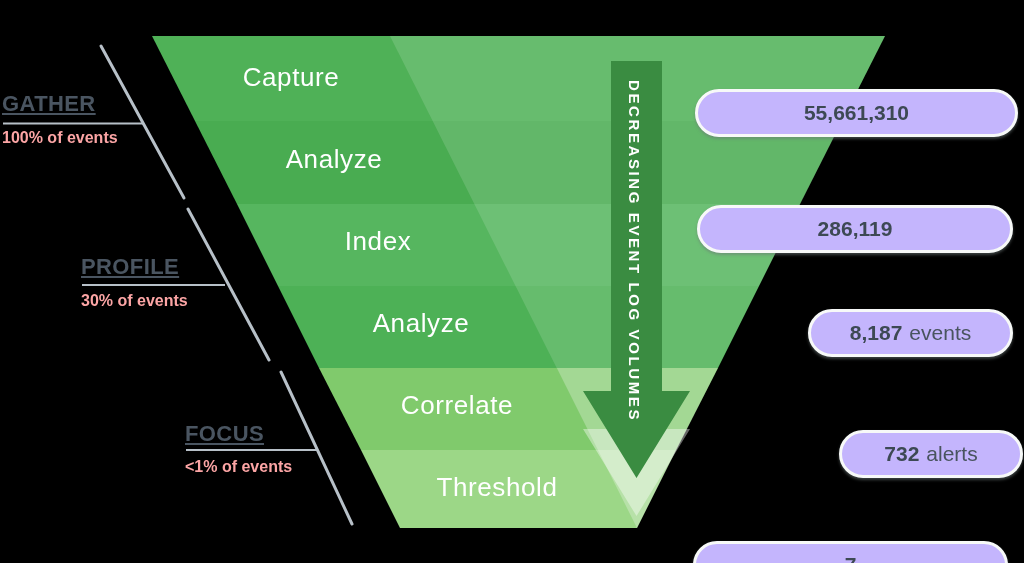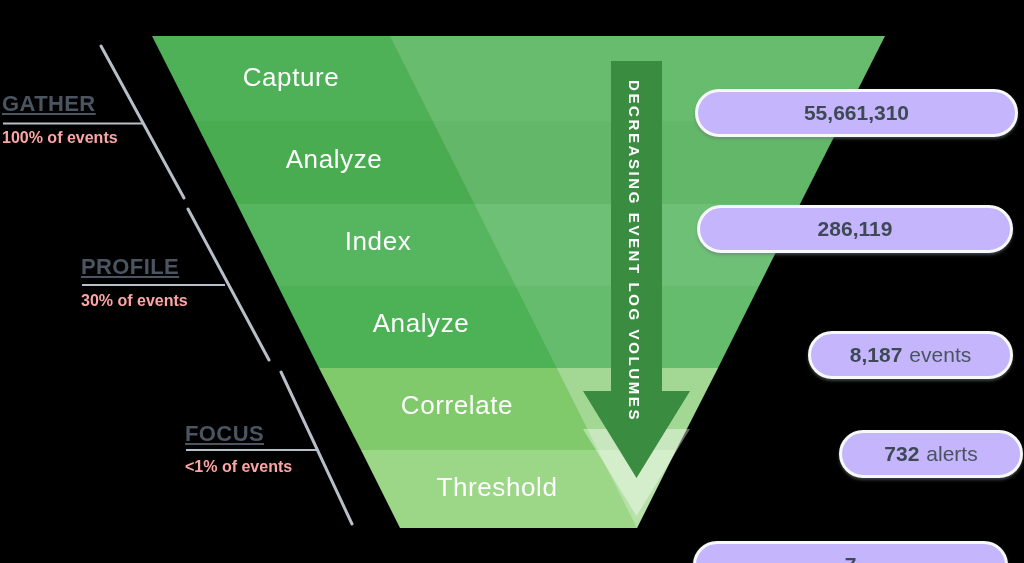--- a/index.html
+++ b/index.html
@@ -79,21 +79,21 @@
   <div class="phase-sub" style="left:185px;top:422px">&lt;1% of events</div>
 
   <div class="pill" style="left:695px;top:53px;width:323px">
     <span class="v">55,661,310</span>
   </div>
 
   <div class="pill" style="left:697px;top:169px;width:316px">
     <span class="v">286,119</span>
   </div>
 
-  <div class="pill" style="left:808px;top:295px;width:205px">
+  <div class="pill" style="left:808px;top:273px;width:205px">
     <span class="v">8,187</span>
     <span class="l">events</span>
   </div>
 
   <div class="pill" style="left:839px;top:394px;width:184px">
     <span class="v">732</span>
     <span class="l">alerts</span>
   </div>
 
   <div class="pill" style="left:693px;top:505px;width:315px">

